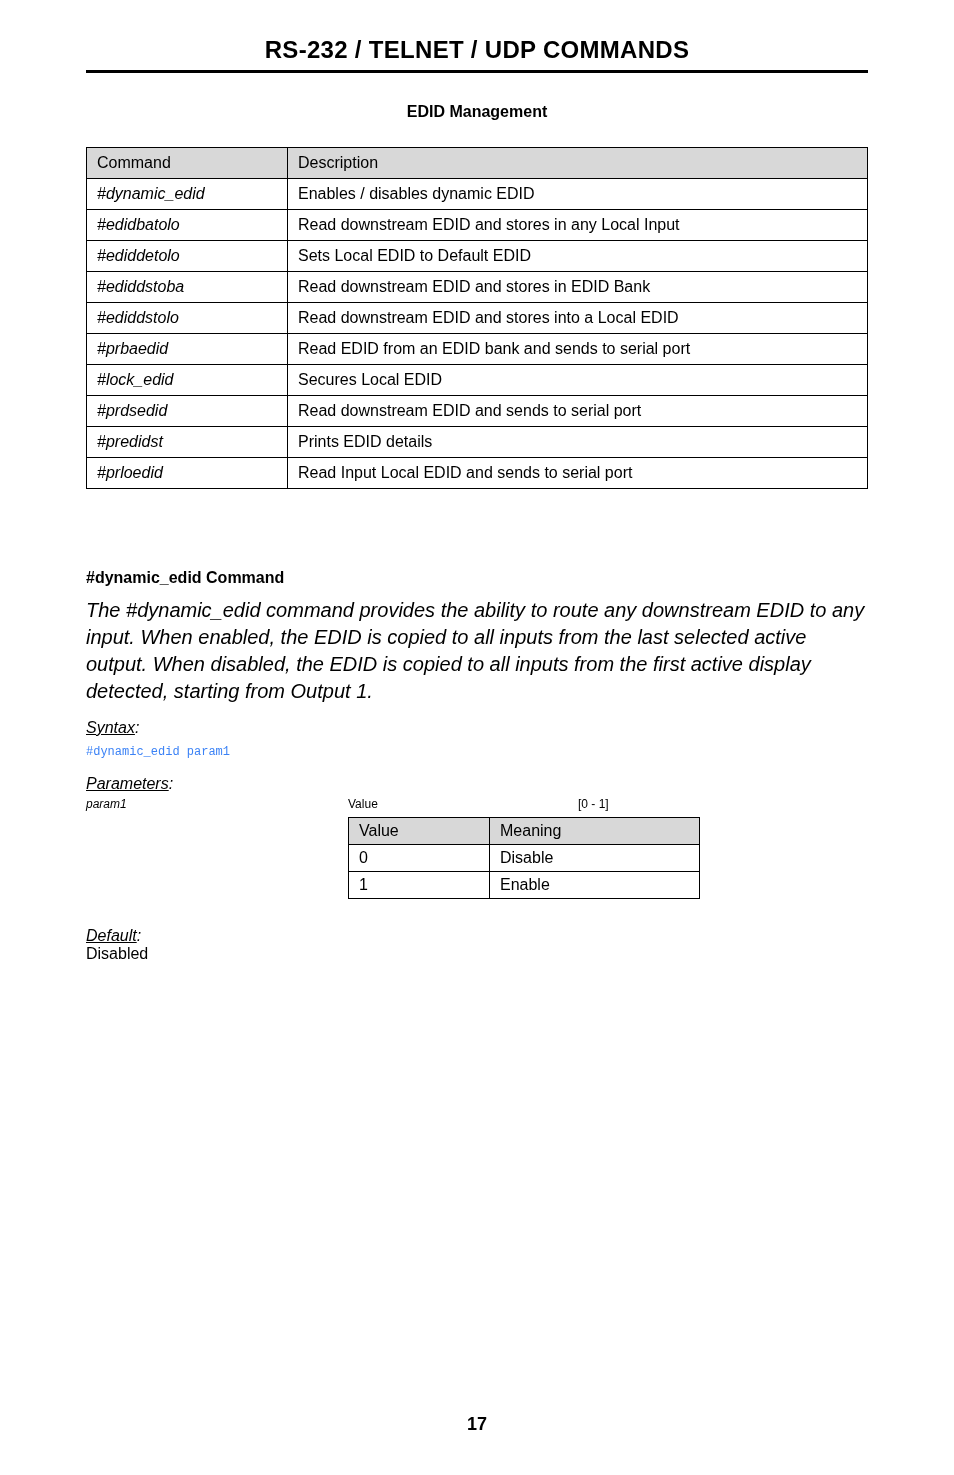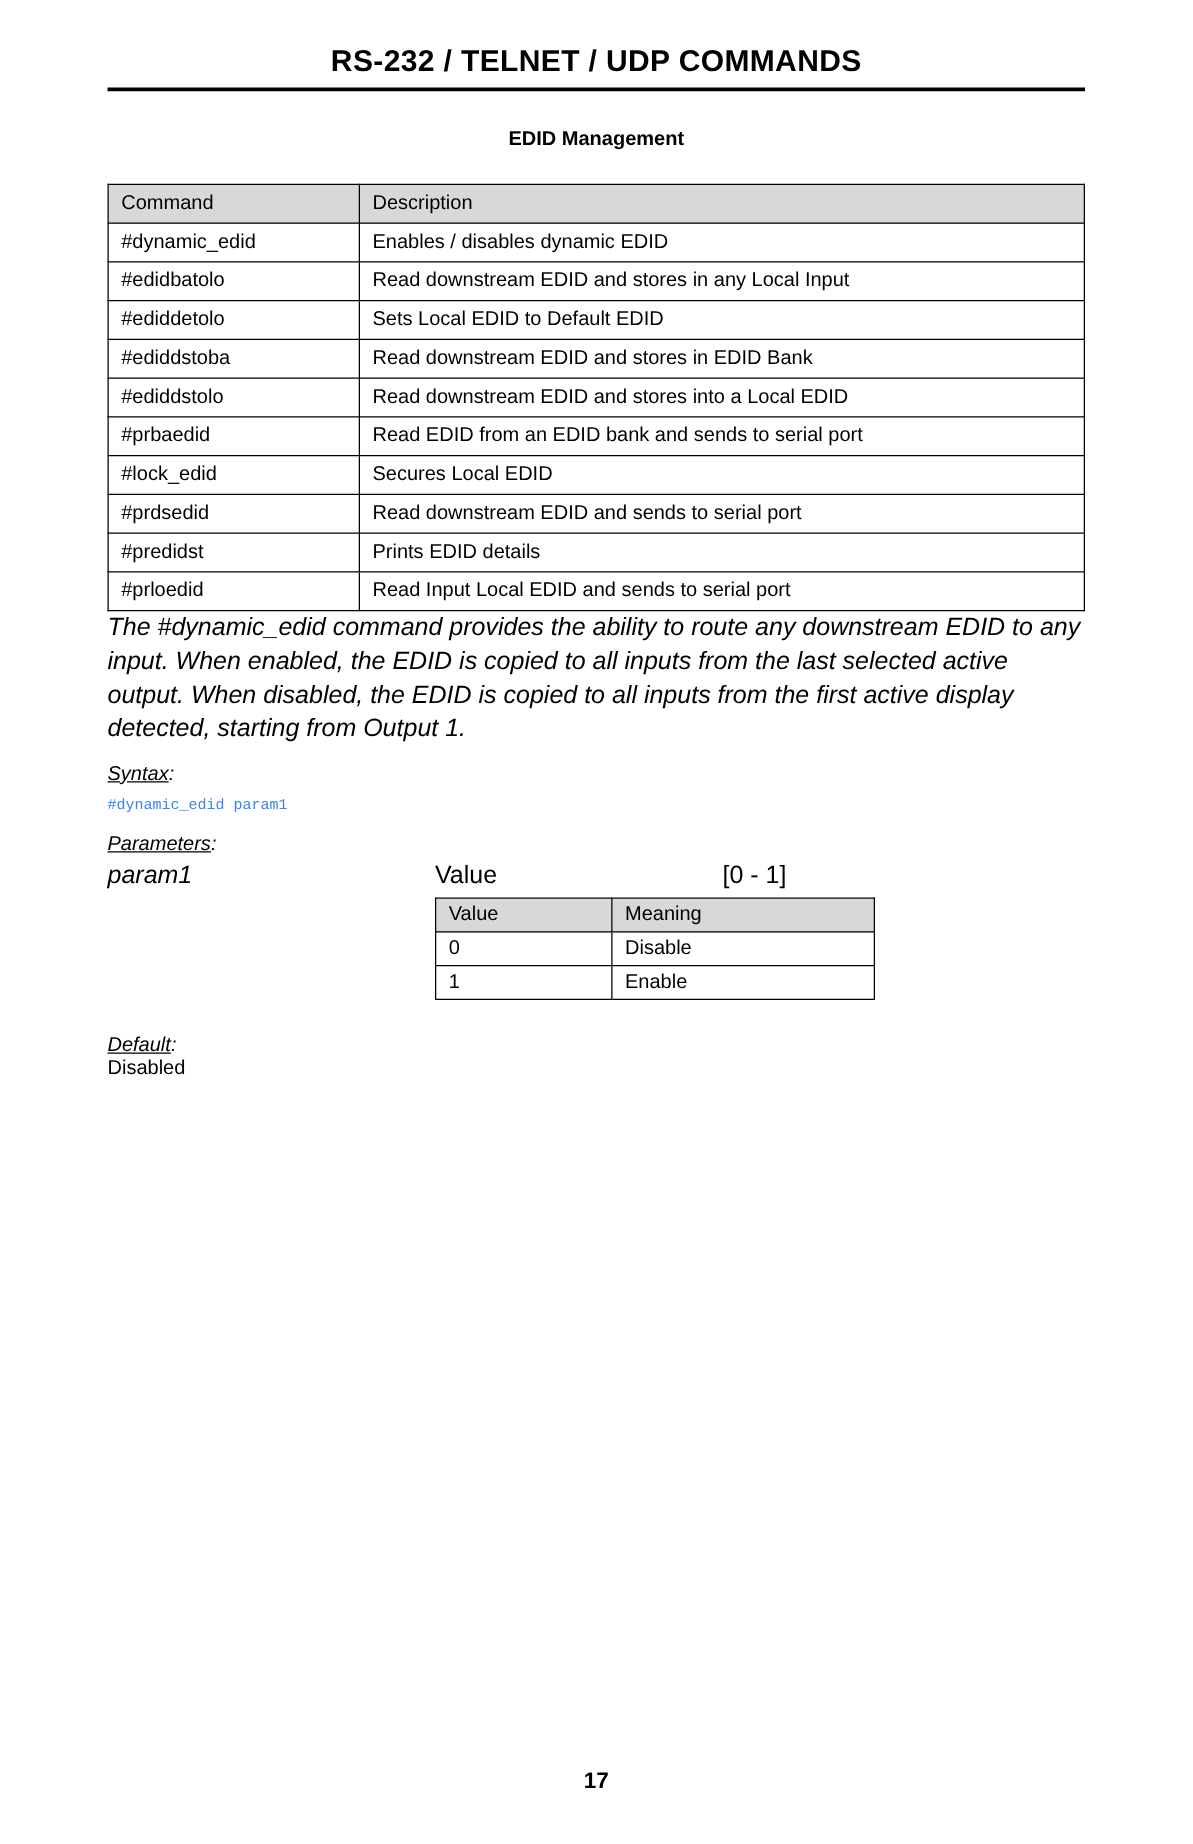--- a/index.html
+++ b/index.html
@@ -46,20 +46,21 @@
     text-align: left;
     font-weight: normal;
     padding: 6px 10px;
     border: 1px solid #000;
   }
   table.cmd td {
     padding: 6px 10px;
     border: 1px solid #000;
   }
   table.cmd td.cmd-name {
+    font-style: italic;
     white-space: nowrap;
     width: 180px;
   }
 
   .subhead {
     font-size: 16px;
     font-weight: bold;
     margin: 80px 0 10px 0;
   }
   .bodytext {
@@ -79,21 +80,21 @@
     font-family: "Courier New", monospace;
     font-size: 12px;
     color: #3b82f6;
     margin: 8px 0 16px 0;
   }
 
   
   .param-row {
     display: flex;
     align-items: baseline;
-    font-size: 20px;
+    font-size: 12px;
     margin: 4px 0 6px 0;
   }
   .param-row .p-name { font-style: italic; width: 262px; }
   .param-row .p-value { width: 230px; }
   .param-row .p-range { }
 
   
   table.vals {
     border-collapse: collapse;
     font-size: 16px;
@@ -184,20 +185,21 @@
         <td class="cmd-name">#predidst</td>
         <td>Prints EDID details</td>
       </tr>
       <tr>
         <td class="cmd-name">#prloedid</td>
         <td>Read Input Local EDID and sends to serial port</td>
       </tr>
     </tbody>
   </table>
 
+  <div class="subhead">#dynamic_edid Command</div>
 
   <p class="bodytext">The #dynamic_edid command provides the ability to route any downstream EDID to any input.  When enabled, the EDID is copied to all inputs from the last selected active output.  When disabled, the EDID is copied to all inputs from the first active display detected, starting from Output 1.</p>
 
   <p class="label">
     <span class="ul label-it">Syntax</span><span class="label-it">:</span>
   </p>
   <div class="code">#dynamic_edid param1</div>
 
   <p class="label">
     <span class="ul label-it">Parameters</span><span class="label-it">:</span>

